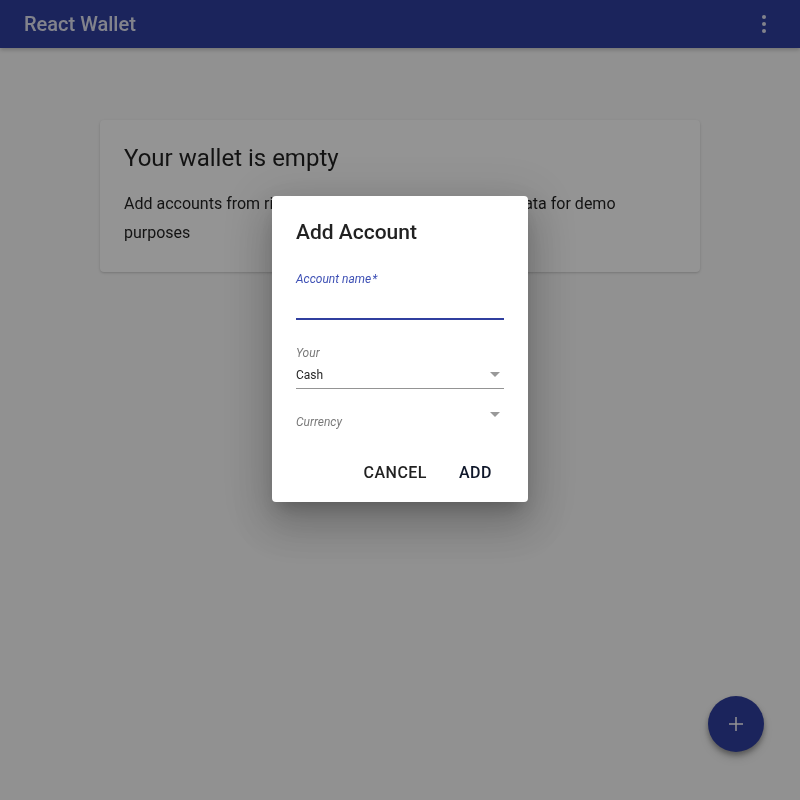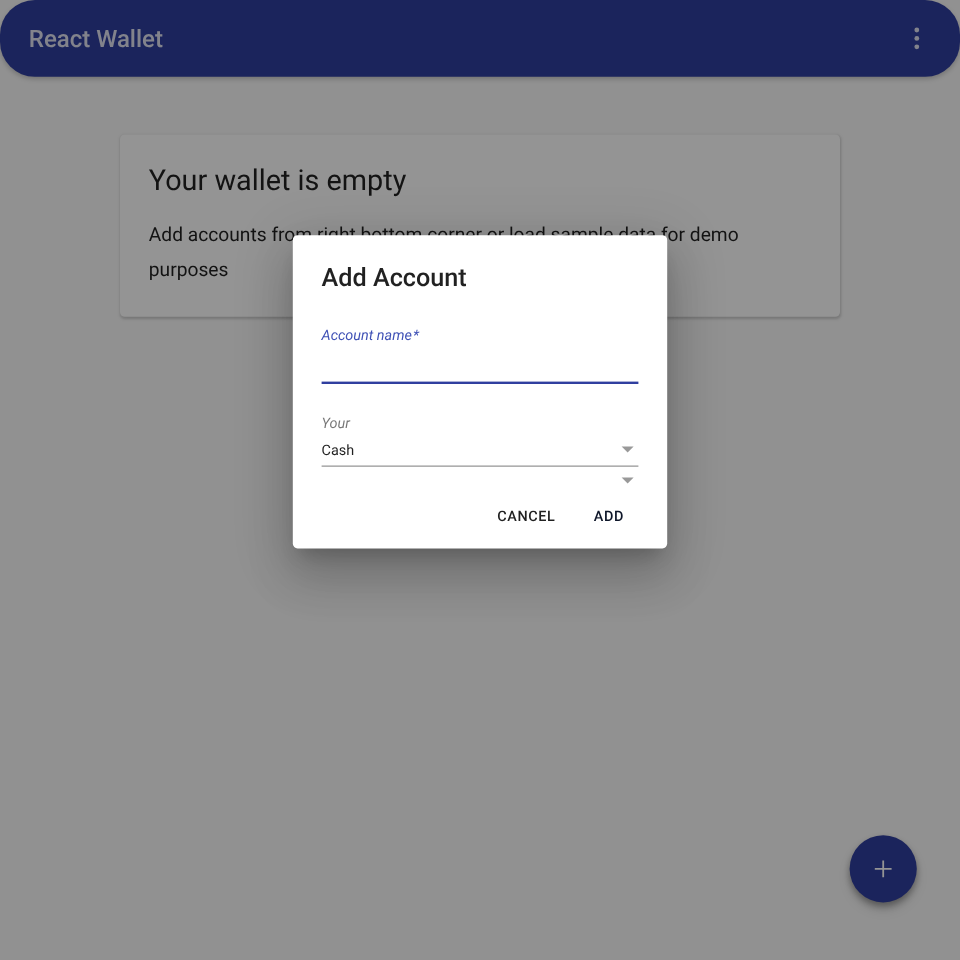--- a/index.html
+++ b/index.html
@@ -9,28 +9,27 @@
     }
     body {
       font-family: -apple-system, BlinkMacSystemFont, "Segoe UI", Roboto, "Helvetica Neue", Arial, sans-serif;
       width: 800px;
       height: 800px;
       background: #fafafa;
       overflow: hidden;
       position: relative;
     }
     .appbar {
-      height: 64px;
+      height: 48px;
       background: #303f9f;
       display: flex;
       align-items: center;
       justify-content: space-between;
       padding: 0 16px 0 24px;
       box-shadow: 0 2px 4px rgba(0,0,0,0.2);
-      border-radius: 29px;
     }
     .appbar-title {
       color: rgba(255,255,255,0.85);
       font-size: 20px;
       font-weight: 500;
     }
     .appbar-menu-button {
       width: 40px;
       height: 40px;
       border-radius: 50%;
@@ -48,20 +47,21 @@
       gap: 3px;
     }
     .more-dots span {
       width: 4px;
       height: 4px;
       border-radius: 50%;
       background: rgba(255,255,255,0.85);
     }
     .content {
       padding: 48px 100px;
+      margin-top: 24px;
     }
     .card {
       background: #fff;
       border-radius: 4px;
       box-shadow: 0 1px 3px rgba(0,0,0,0.12), 0 1px 2px rgba(0,0,0,0.08);
       padding: 24px;
     }
     .card-title {
       font-size: 24px;
       font-weight: 400;
@@ -97,21 +97,21 @@
     .scrim {
       position: absolute;
       inset: 0;
       background: rgba(0,0,0,0.42);
     }
     .dialog {
       position: absolute;
       top: 196px;
       left: 50%;
       transform: translateX(-50%);
-      width: 312px;
+      width: 256px;
       background: #fff;
       border-radius: 4px;
       box-shadow: 0 11px 15px -7px rgba(0,0,0,0.2), 0 24px 38px 3px rgba(0,0,0,0.14), 0 9px 46px 8px rgba(0,0,0,0.12);
       padding: 24px 24px 12px 24px;
     }
     .dialog-title {
       font-size: 21px;
       font-weight: 500;
       color: rgba(0,0,0,0.87);
       margin-bottom: 28px;
@@ -177,21 +177,21 @@
       pointer-events: none;
     }
     .dialog-actions {
       display: flex;
       justify-content: flex-end;
       gap: 8px;
     }
     .dialog-button {
       background: transparent;
       border: none;
-      font-size: 12px;
+      font-size: 16px;
       font-weight: 500;
       text-transform: uppercase;
       padding: 8px 12px;
       cursor: pointer;
       border-radius: 4px;
       letter-spacing: 0.5px;
       font-family: inherit;
     }
     .dialog-button.cancel {
       color: rgba(0,0,0,0.87);
@@ -240,20 +240,21 @@
     <input type="text" class="field-input focused" value="" style="">
   </div>
 
   <div class="field">
     <label class="field-label">Your</label>
     <div class="field-select">Cash</div>
     <span class="select-caret"></span>
   </div>
 
   <div class="field">
+    <label class="field-label">Currency</label>
     <span class="select-caret"></span>
   </div>
 
 
   <div class="dialog-actions">
     <button class="dialog-button cancel">Cancel</button>
     <button class="dialog-button confirm">Add</button>
   </div>
 </div>
 

